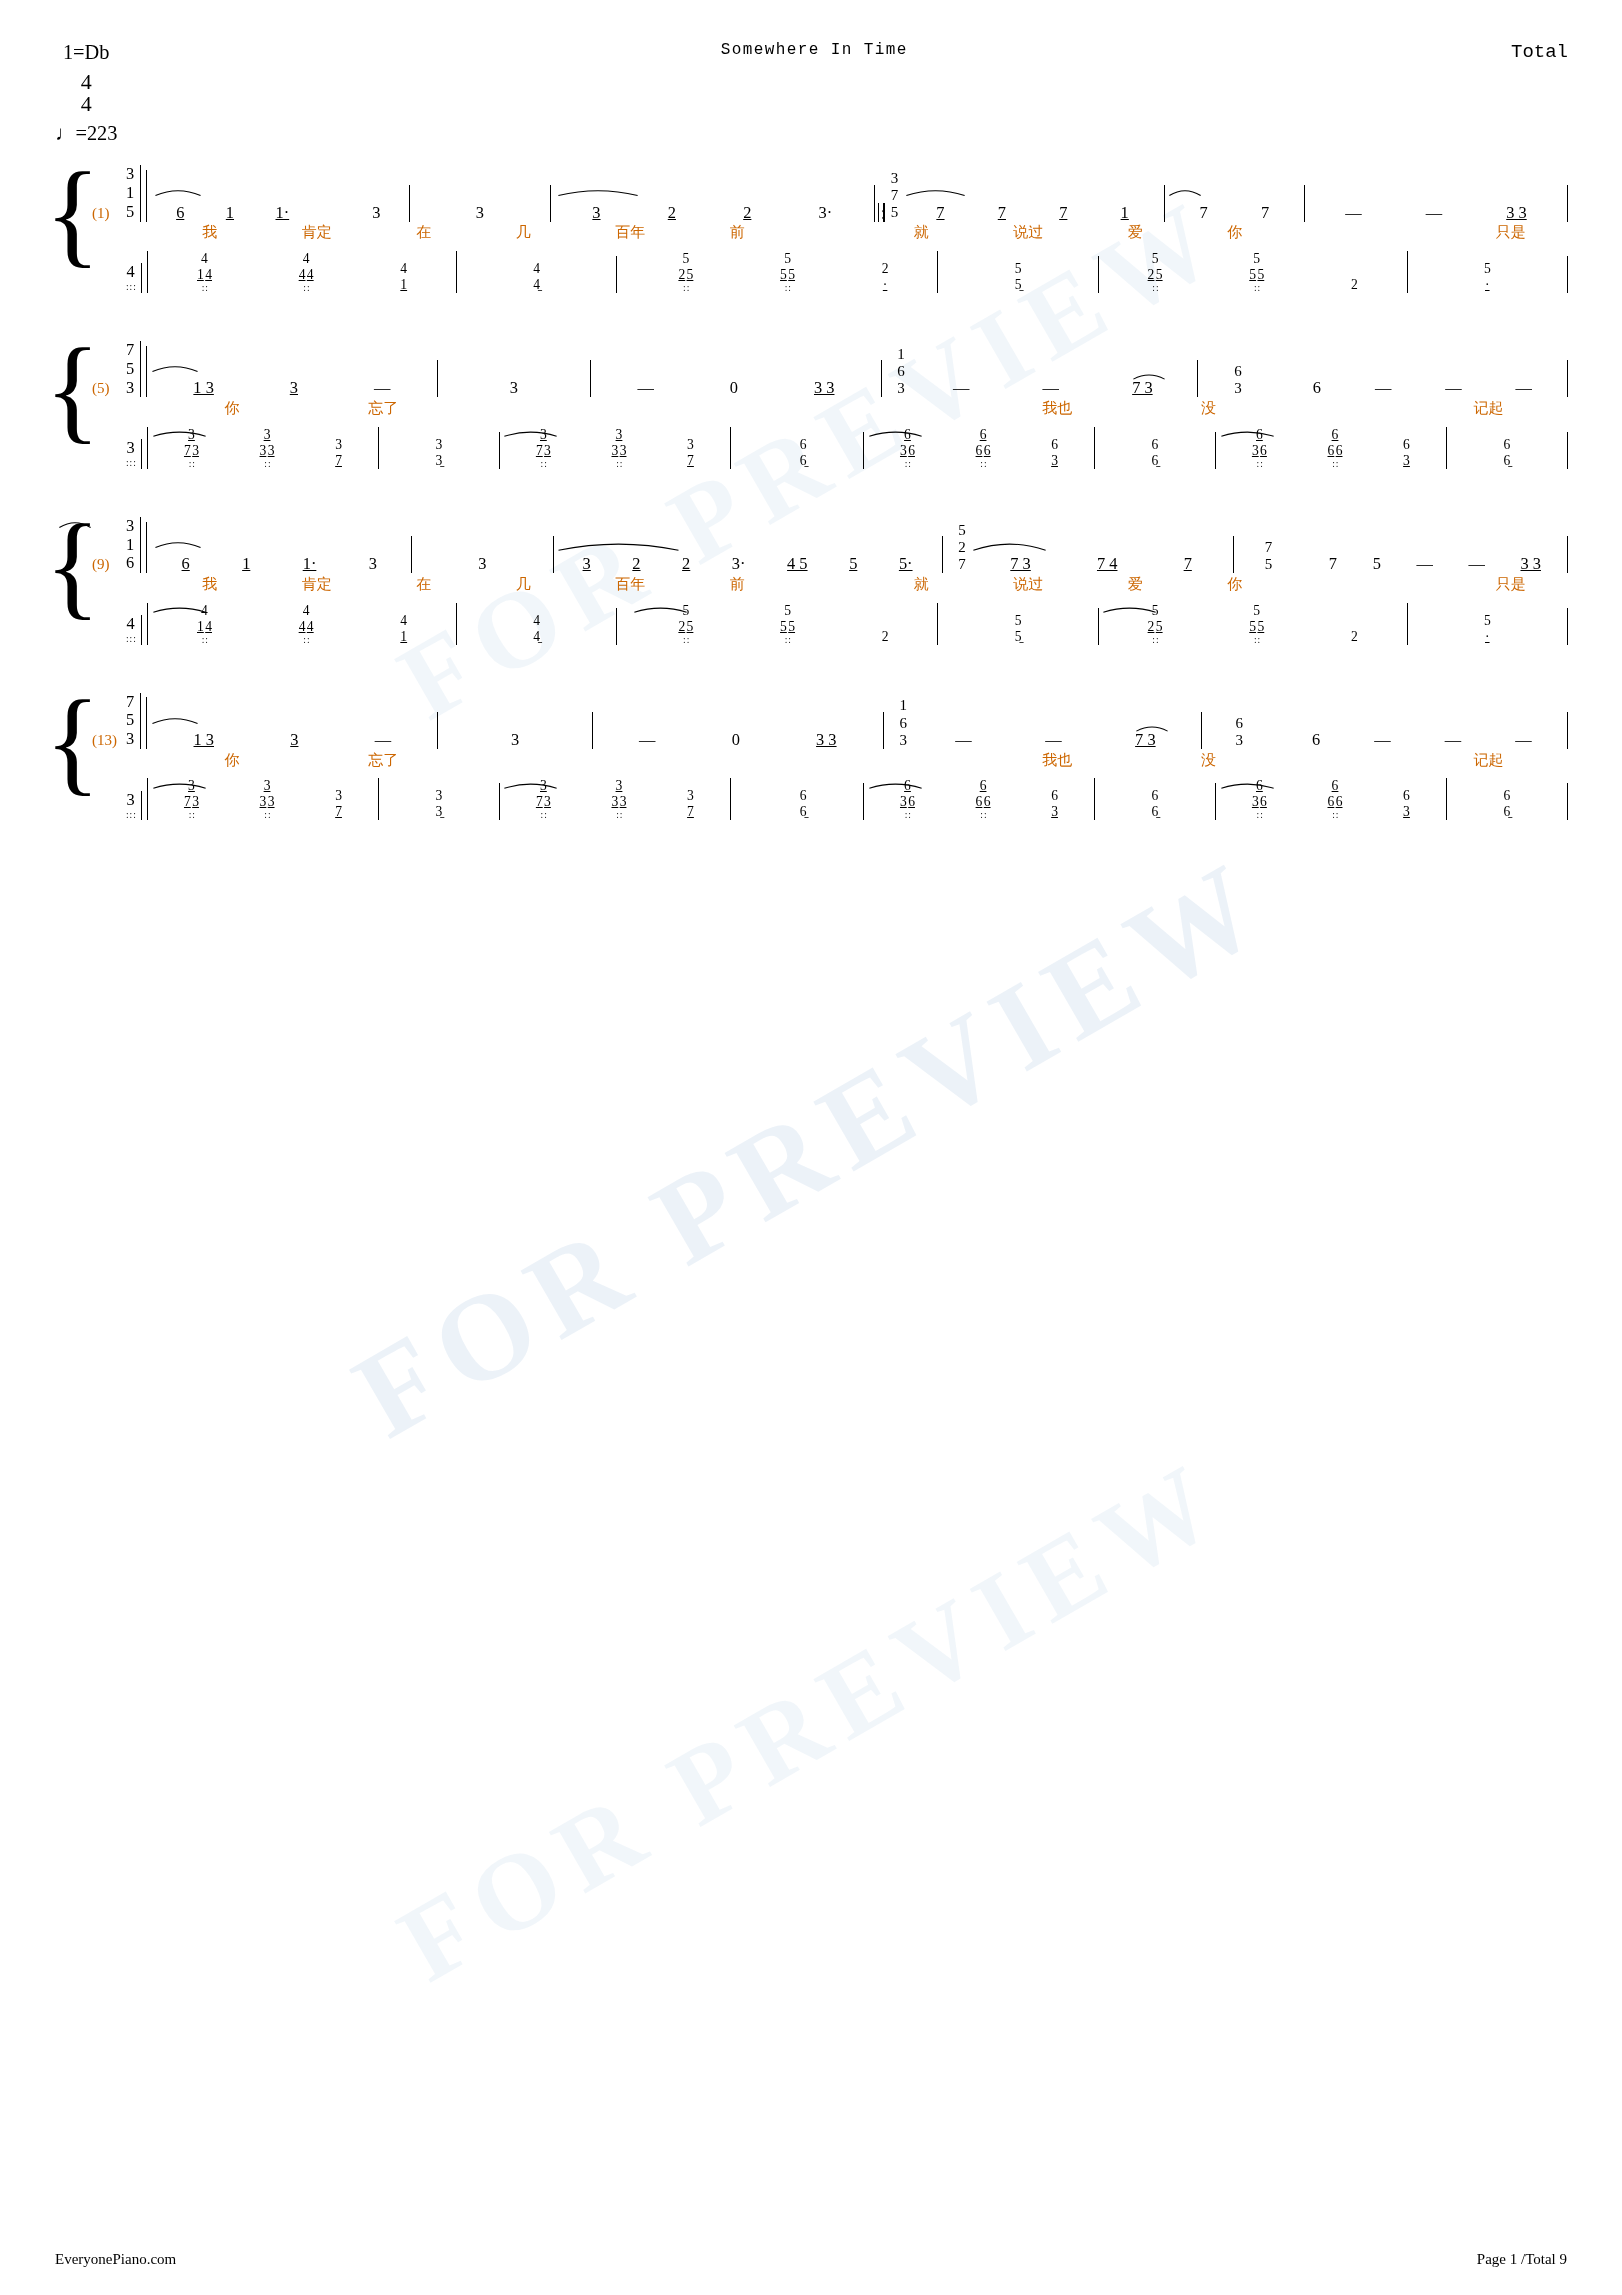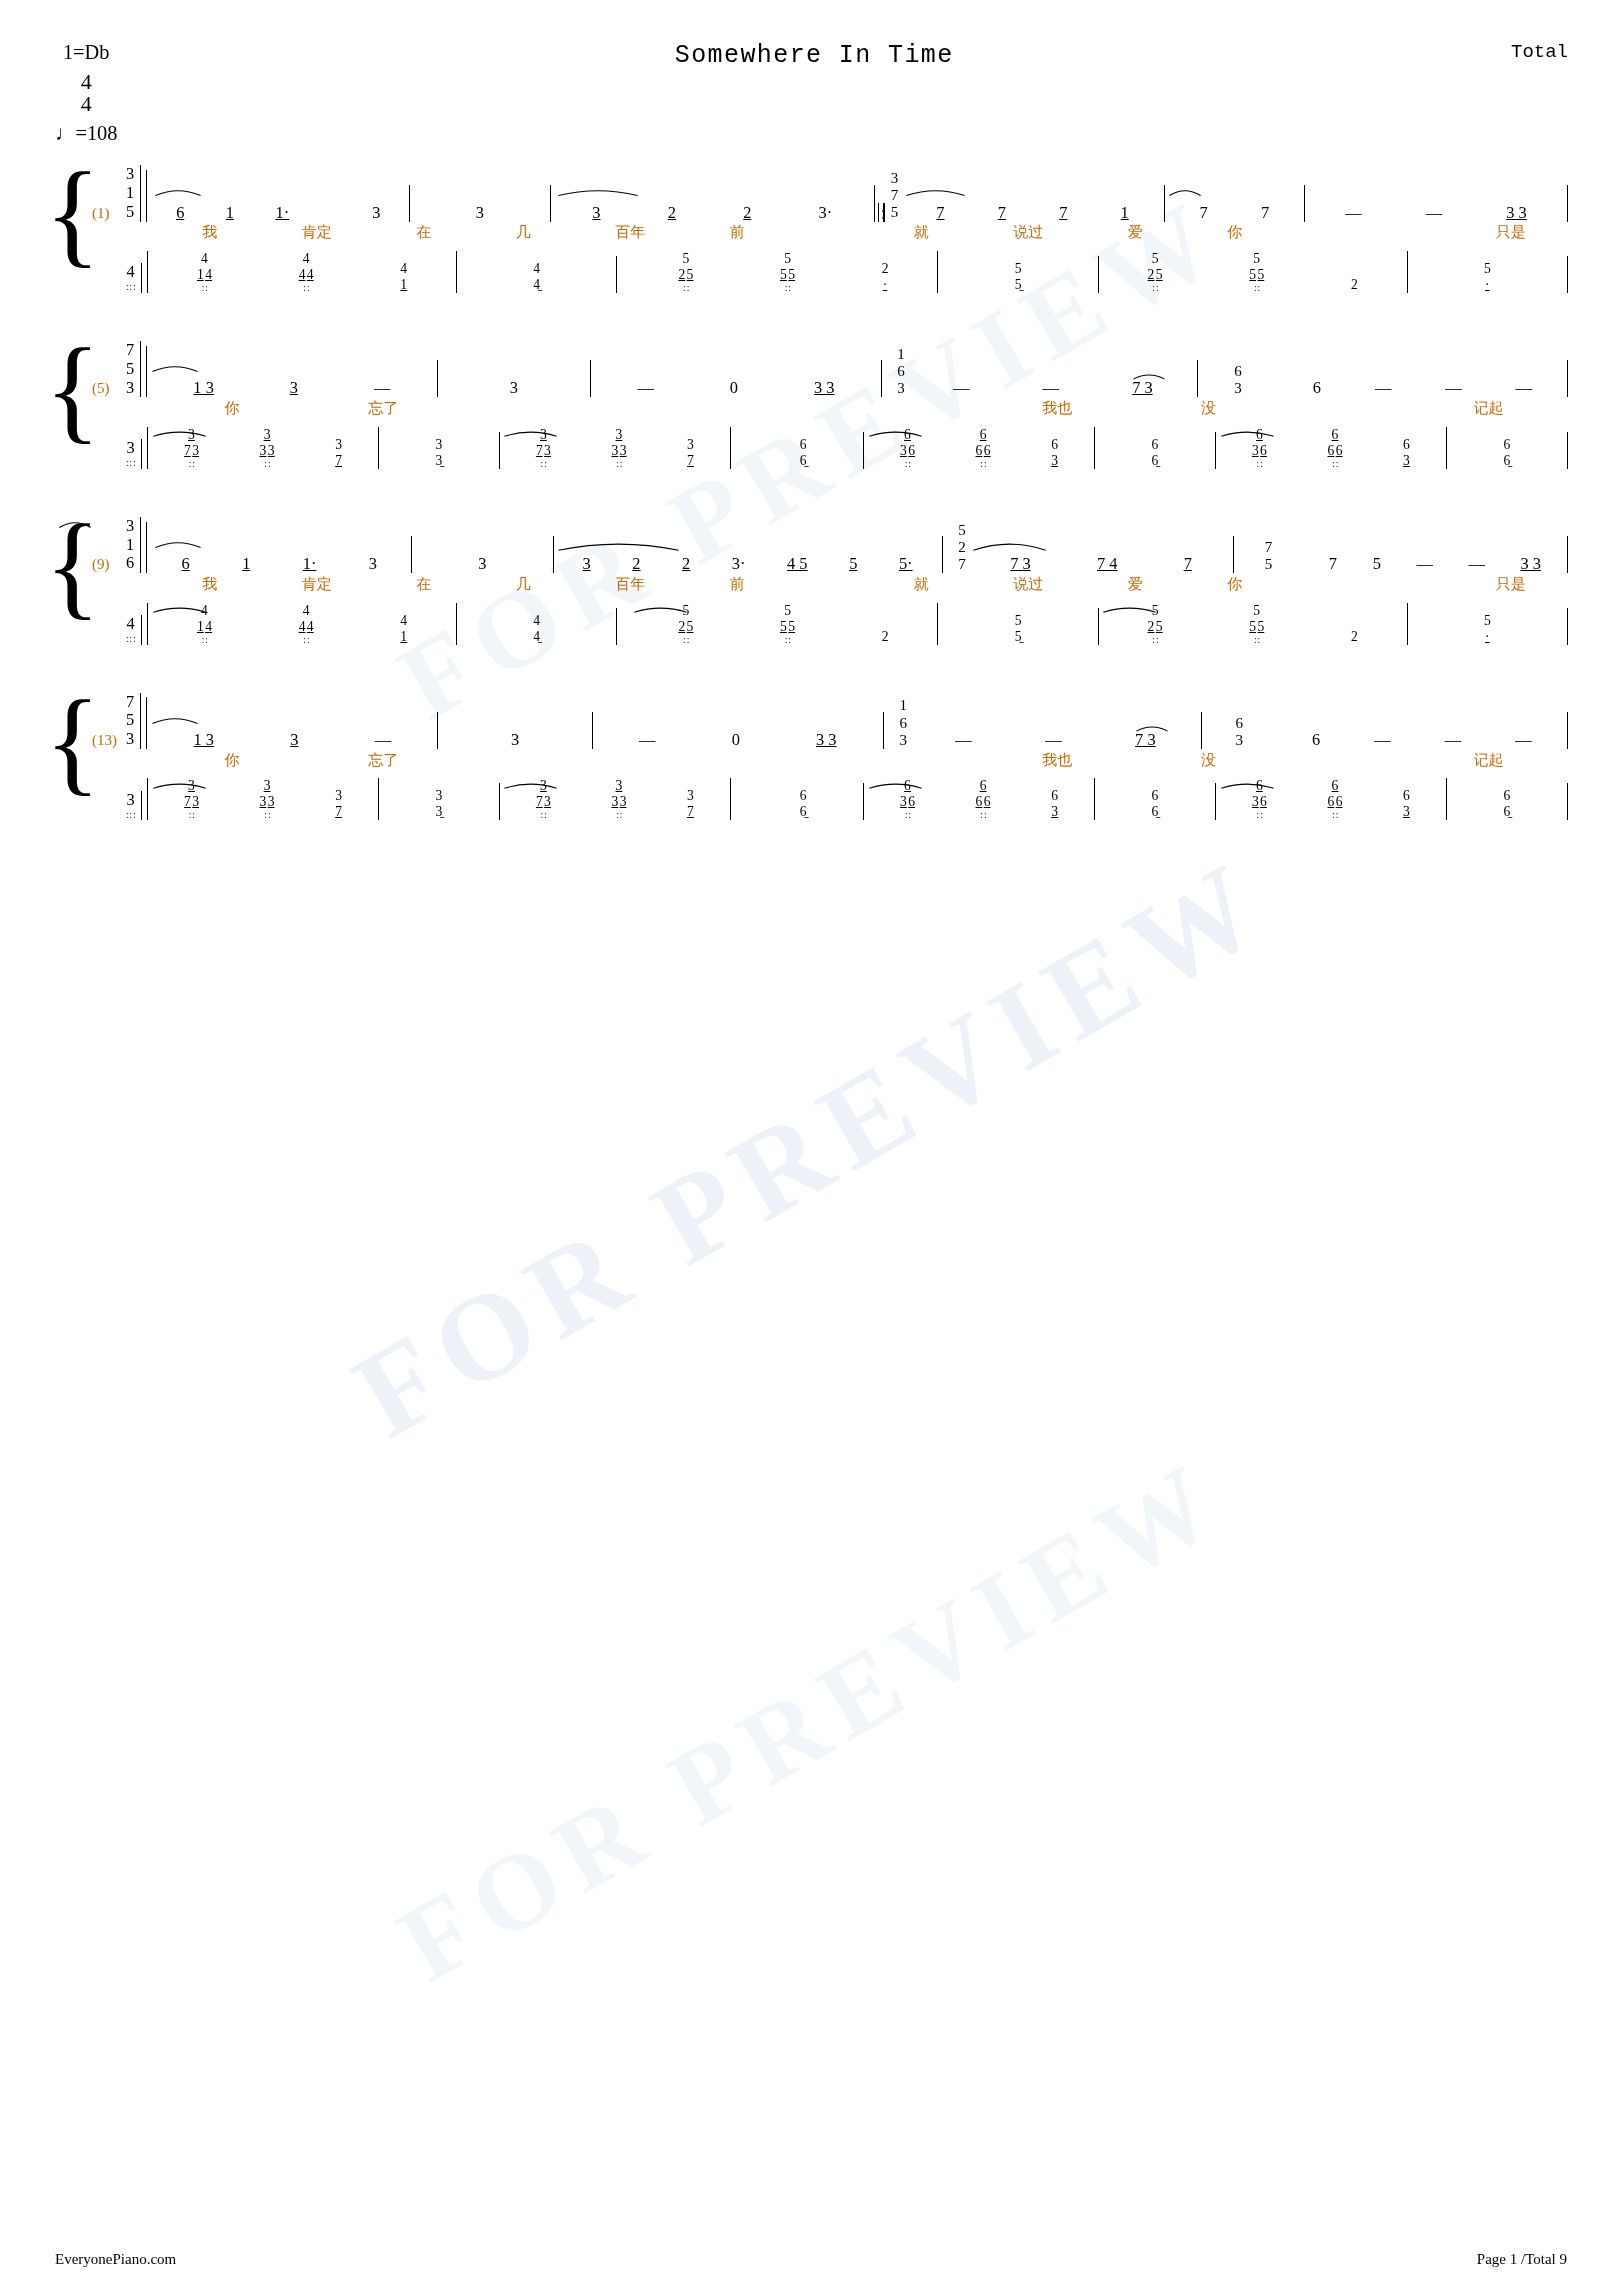--- a/index.html
+++ b/index.html
@@ -28,21 +28,21 @@
     }
     .meta-left {
       display: flex;
       align-items: center;
       gap: 6.8px;
       font-size: 20.4px;
       flex-direction: column;
     }
     .meta-center {
       font-family: 'Courier New', monospace;
-      font-size: 25px;
+      font-size: 16px;
       letter-spacing: 1.4px;
     }
     .meta-right {
       font-size: 19px;
       font-family: 'Courier New', monospace;
     }
     .watermark {
       position: absolute;
       top: 50%;
       left: 50%;
@@ -90,21 +90,21 @@
 <div class="full-score" style="position:relative;z-index:1;">
 
 
   <div class="meta-row">
     <div class="meta-left">
       <span style="font-size:20.4px;">1=Db</span>
       <span style="display:inline-flex;flex-direction:column;align-items:center;font-size:22px;line-height:1;vertical-align:middle;margin:0 2.7px;">
         <span>4</span>
         <span>4</span>
       </span>
-      <span style="font-size:20.4px;">♩=108</span>
+      <span style="font-size:20.4px;">♩=223</span>
     </div>
     <div class="meta-center">Somewhere In Time</div>
     <div class="meta-right">Total</div>
   </div>
 
   <div class="sys-wrap" style="margin-bottom:48px;">
     <div style="position:absolute;left:-10.2px;top:24px;font-size:116px;line-height:0.42;color:#000;font-weight:300;">{</div>
     <div style="margin-left:37px;">
 
       <div style="display:flex;align-items:flex-end;min-height:44px;margin-bottom:1.4px;font-size:17px;">

